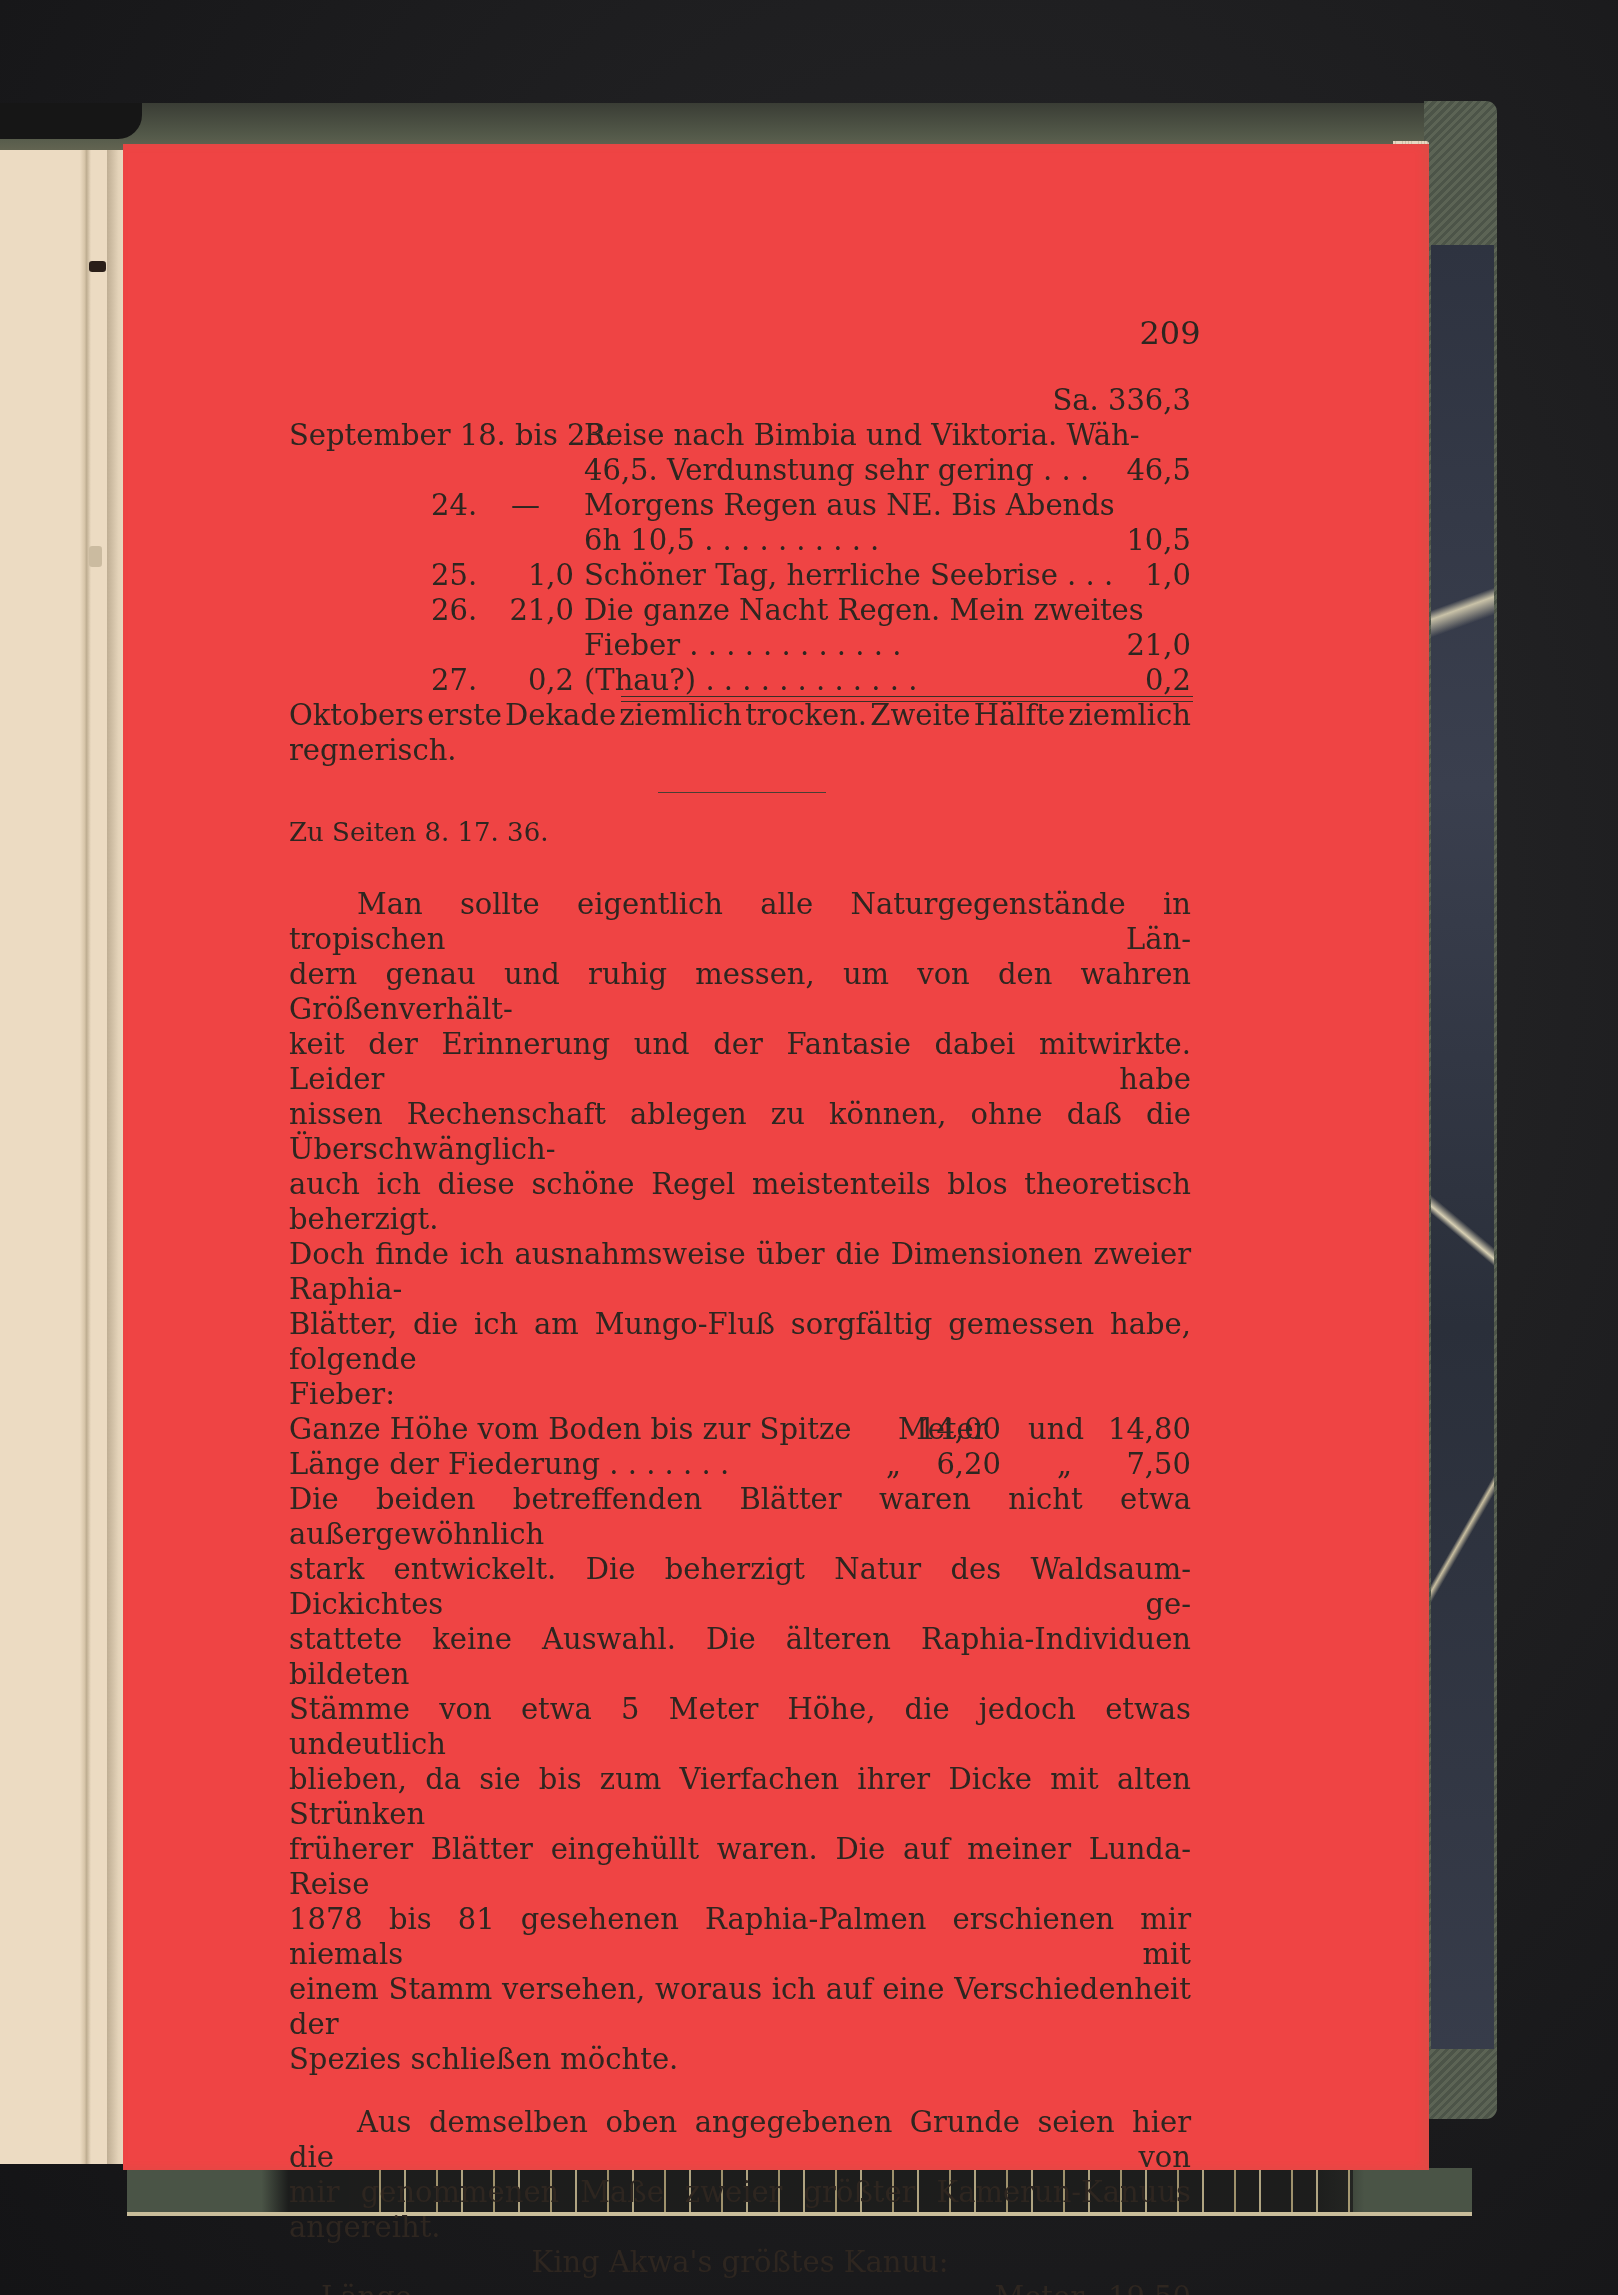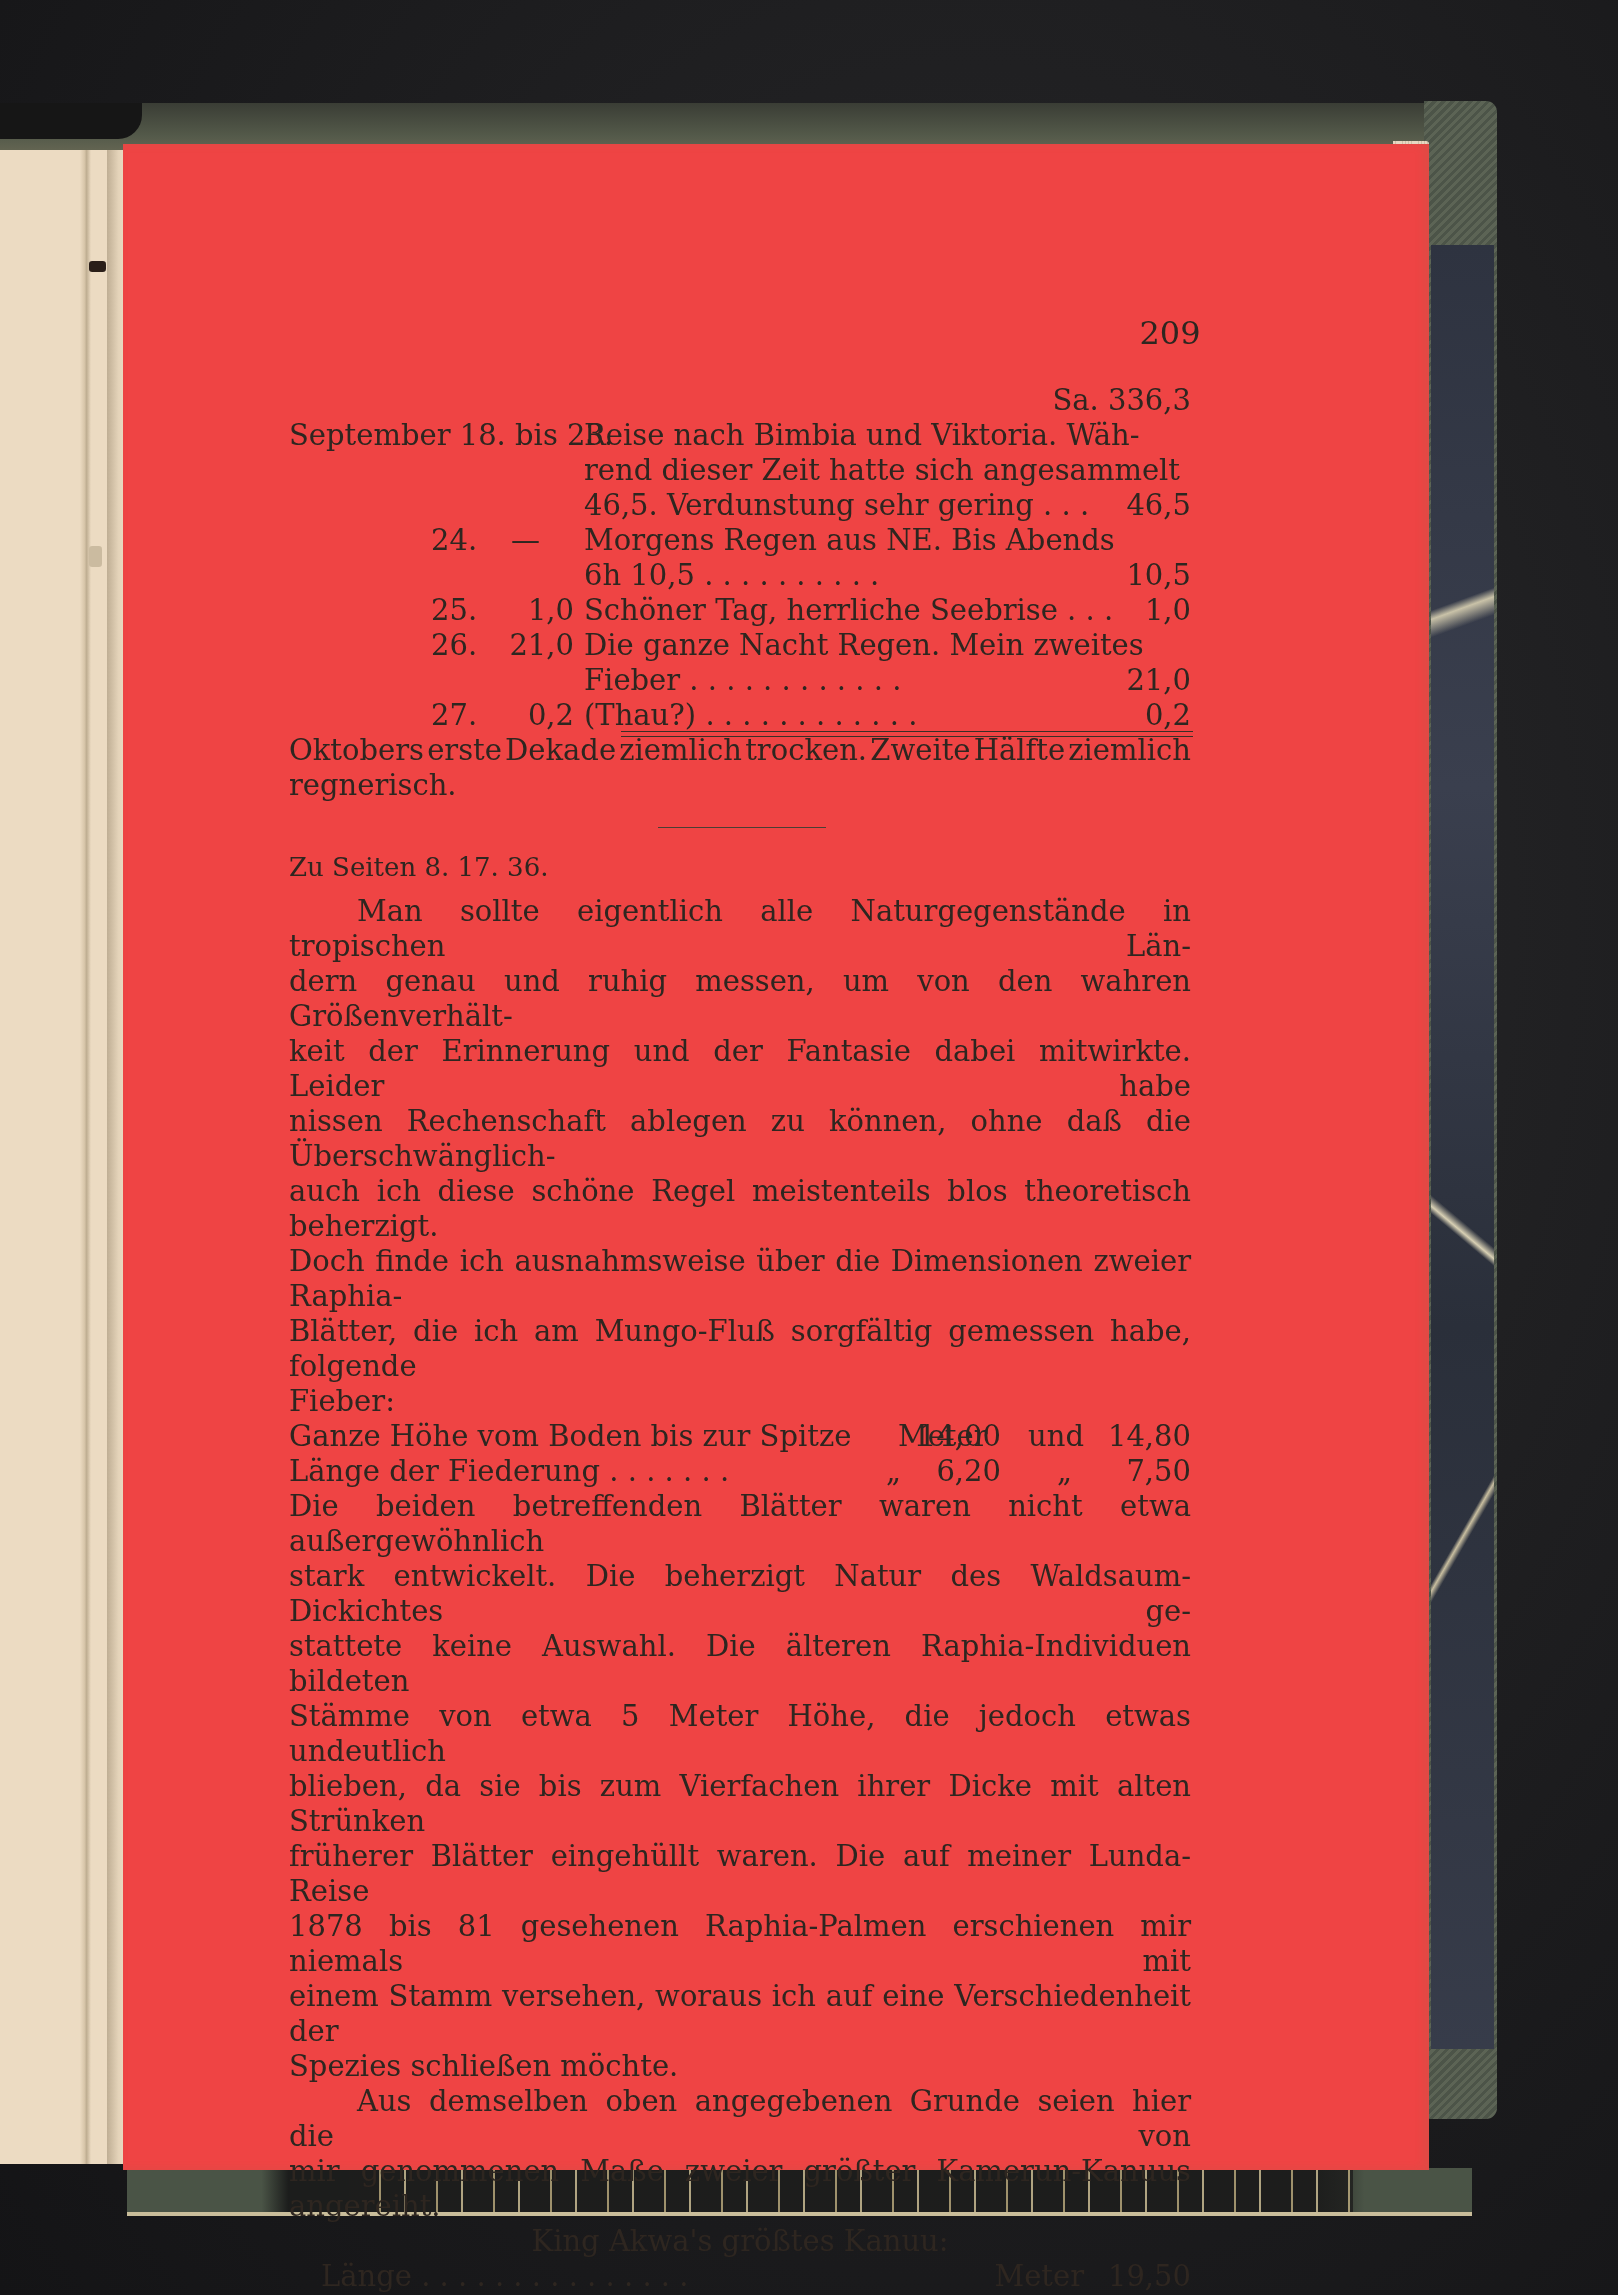--- a/index.html
+++ b/index.html
@@ -36,21 +36,21 @@
   .page-inner{position:absolute;left:166px;top:172px;width:902px;}
   .pgnum{position:absolute;right:-12.7px;top:0;font-size:32px;}
   .line{position:relative;height:35px;font-size:29px;line-height:35px;white-space:nowrap;}
   .r{position:absolute;right:0;}
   .l{position:absolute;left:0;}
   .abs{position:absolute;}
   .sum-rule{position:absolute;left:332px;right:-1.6px;height:4px;border-top:1.6px solid #3a2e26;border-bottom:1.6px solid #3a2e26;}
   .sep{position:absolute;left:369px;width:168px;height:1.6px;background:#4a3e34;}
   .para{font-size:29px;line-height:35px;text-align:justify;text-align-last:justify;}
   .para .last{text-align-last:left;}
-  .indent{text-indent:68px;}
+  .indent{text-indent:68px;margin-top:28px;}
 </style>
 </head>
 <body>
 
 <div class="backdrop"></div>
 <div class="cover-top">
     <div class="dark"></div>
   </div>
 <div class="cover-right"></div>
 <div class="marble"></div>
@@ -78,23 +78,20 @@
       <span class="r" style="right:0;">
         <span>Sa.</span>
         <span>336,3</span>
       </span>
     </div>
 
     <div class="line">
       <span class="l">September 18. bis 23.</span>
       <span class="abs" style="left:295px;">Reise nach Bimbia und Viktoria. Wäh-</span>
     </div>
-    <div class="line">
-        <span class="abs" style="left:295px;">rend dieser Zeit hatte sich angesammelt</span>
-      </div>
     <div class="line">
       <span class="abs" style="left:295px;">46,5.  Verdunstung sehr gering . . .</span>
       <span class="r">46,5</span>
     </div>
 
     <div class="line">
       <span class="abs" style="left:142px;">24.</span>
       <span class="abs" style="left:222px;">—</span>
       <span class="abs" style="left:295px;">Morgens Regen aus NE.  Bis Abends</span>
     </div>

